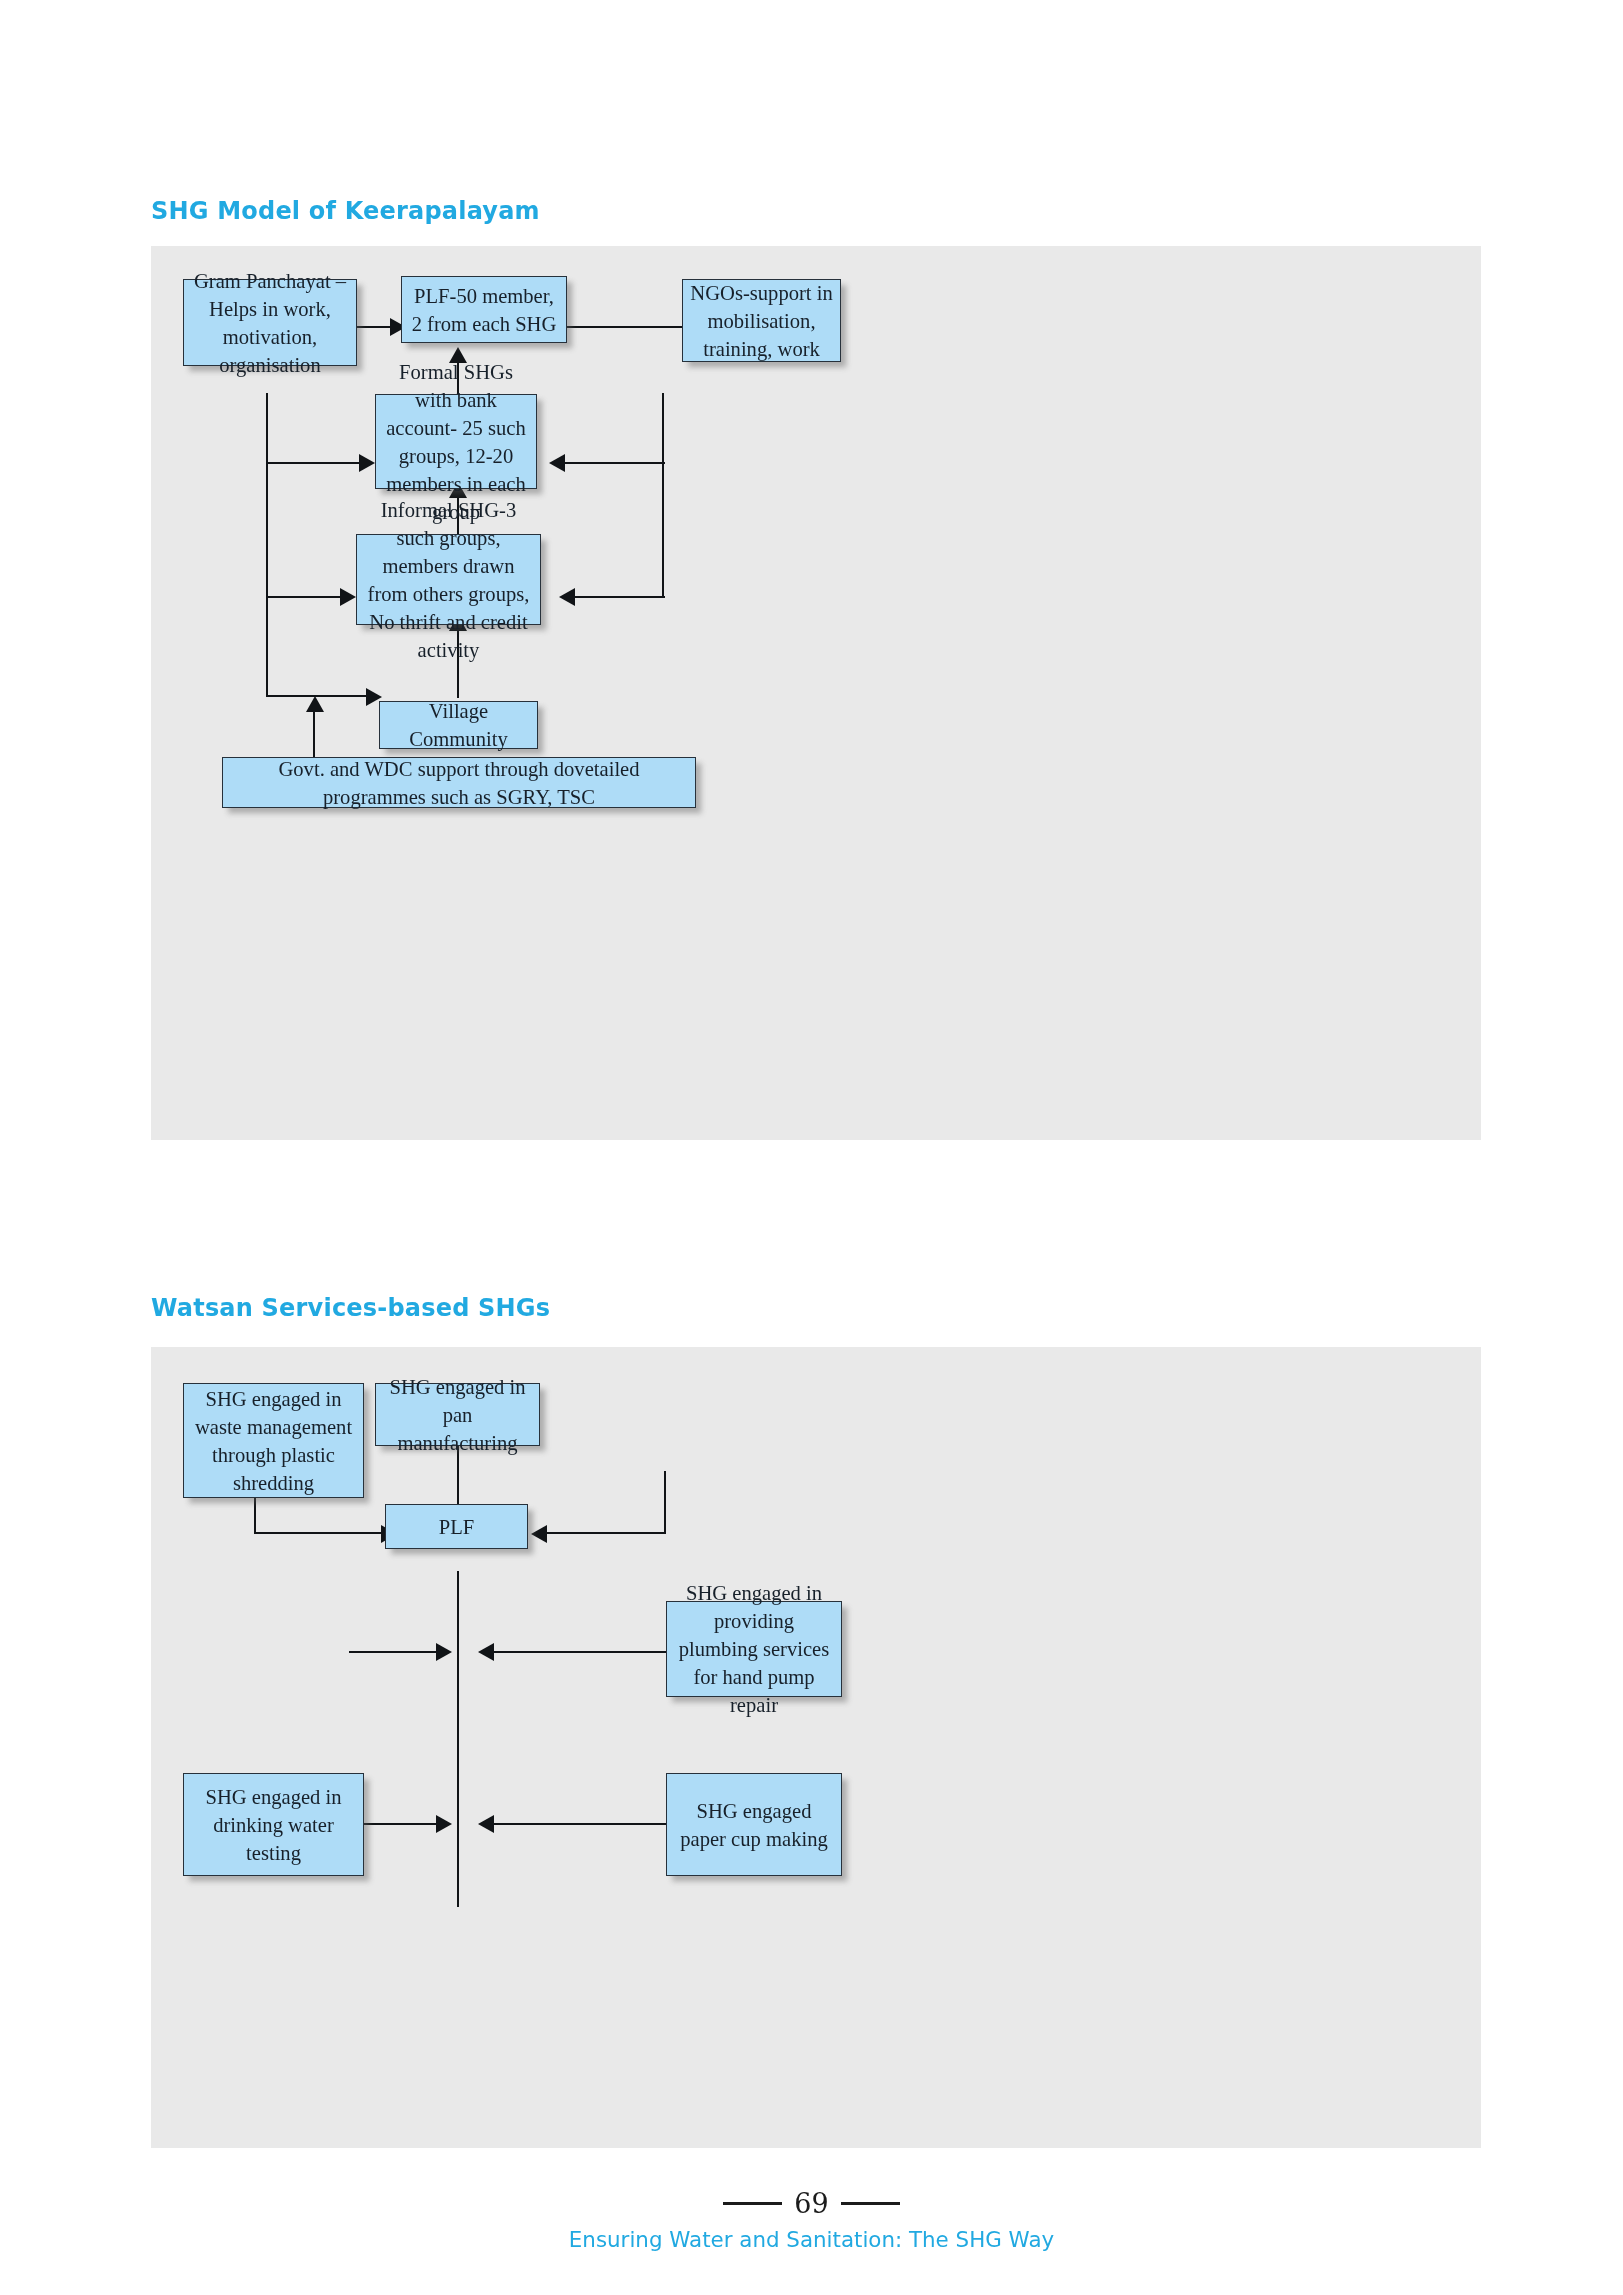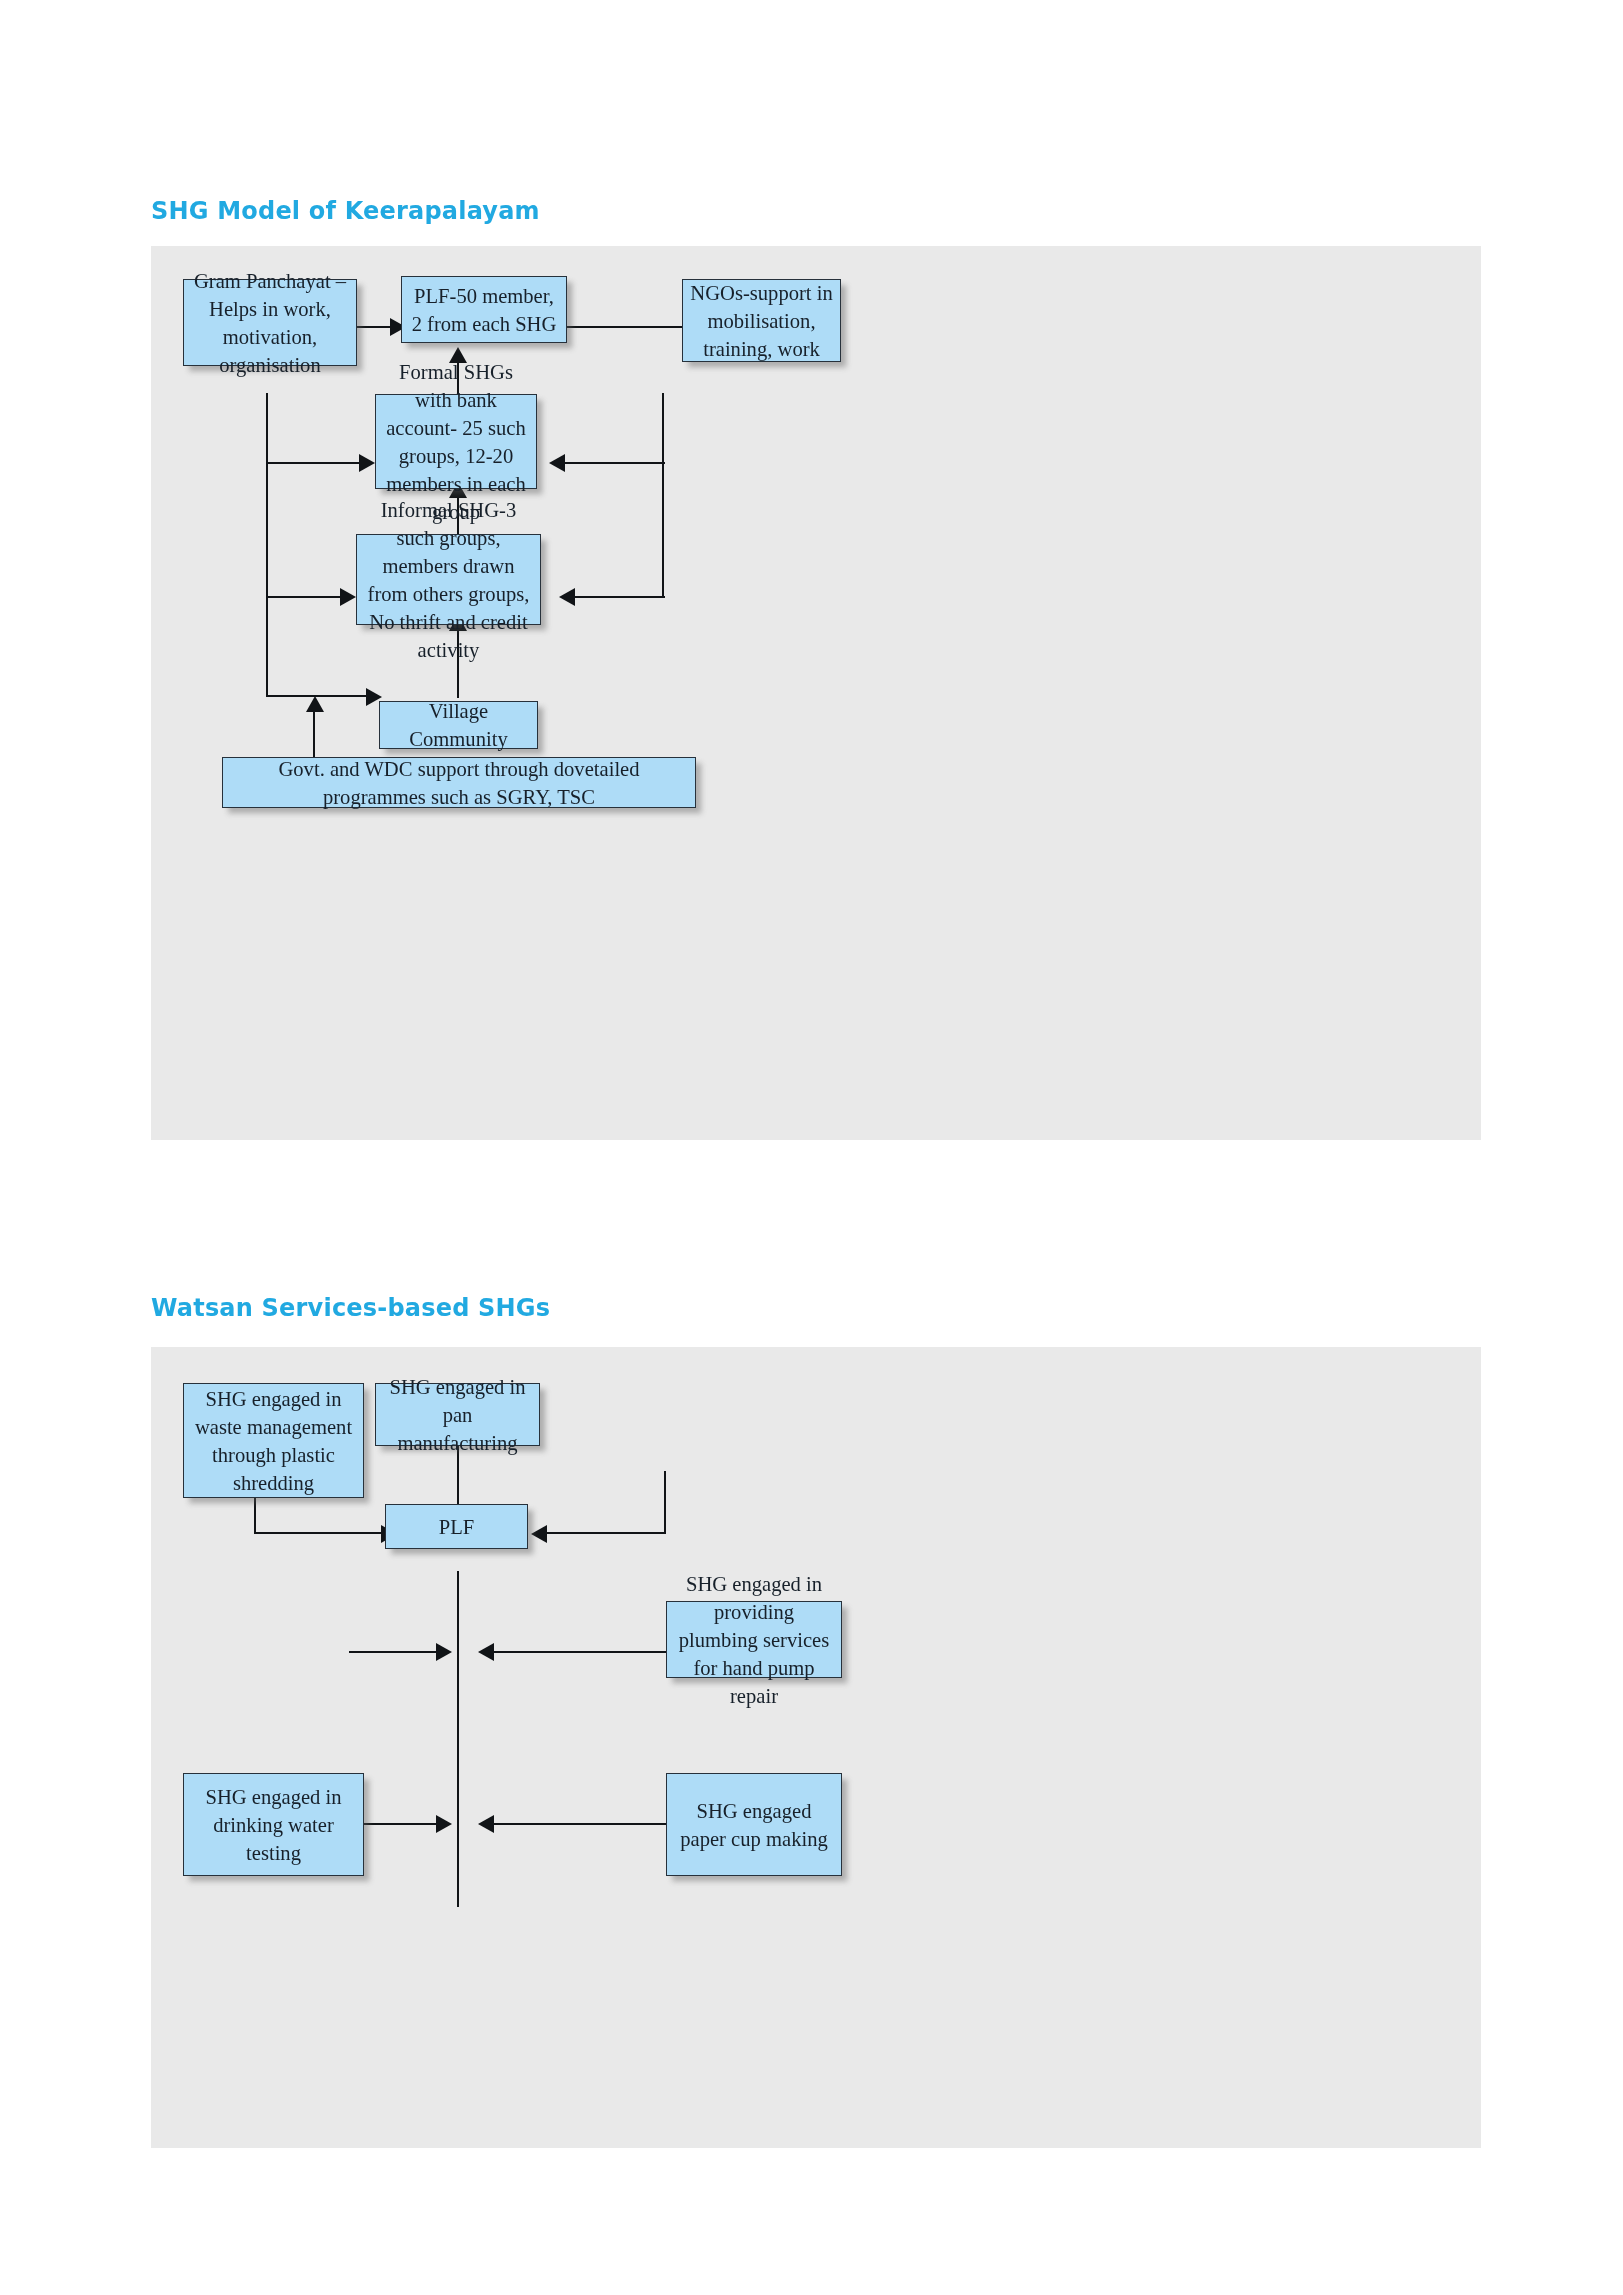--- a/index.html
+++ b/index.html
@@ -251,28 +251,36 @@
     <div class="node" style="left:32px; top:36px; width:181px; height:115px;">
       <span>SHG engaged in waste management through plastic shredding</span>
     </div>
 
 
     <div class="node" style="left:234px; top:157px; width:143px; height:45px;">
       <span>PLF</span>
     </div>
 
 
-    <div class="node" style="left:515px; top:254px; width:176px; height:77px;">
+    <div class="node" style="left:515px; top:254px; width:176px; height:96px;">
       <span>SHG engaged in providing plumbing services for hand pump repair</span>
     </div>
 
     <div class="node" style="left:32px; top:426px; width:181px; height:103px;">
       <span>SHG engaged in drinking water testing</span>
     </div>
 
     <div class="node" style="left:515px; top:426px; width:176px; height:103px;">
       <span>SHG engaged paper cup making</span>
     </div>
   </div>
 
+  <div id="footer">
+    <div class="folio-row">
+      <span class="folio-rule"></span>
+      <span class="folio-num">69</span>
+      <span class="folio-rule"></span>
+    </div>
+    <div class="footer-title">Ensuring Water and Sanitation: The SHG Way</div>
+  </div>
 
 </div>
 
 
 </body></html>

